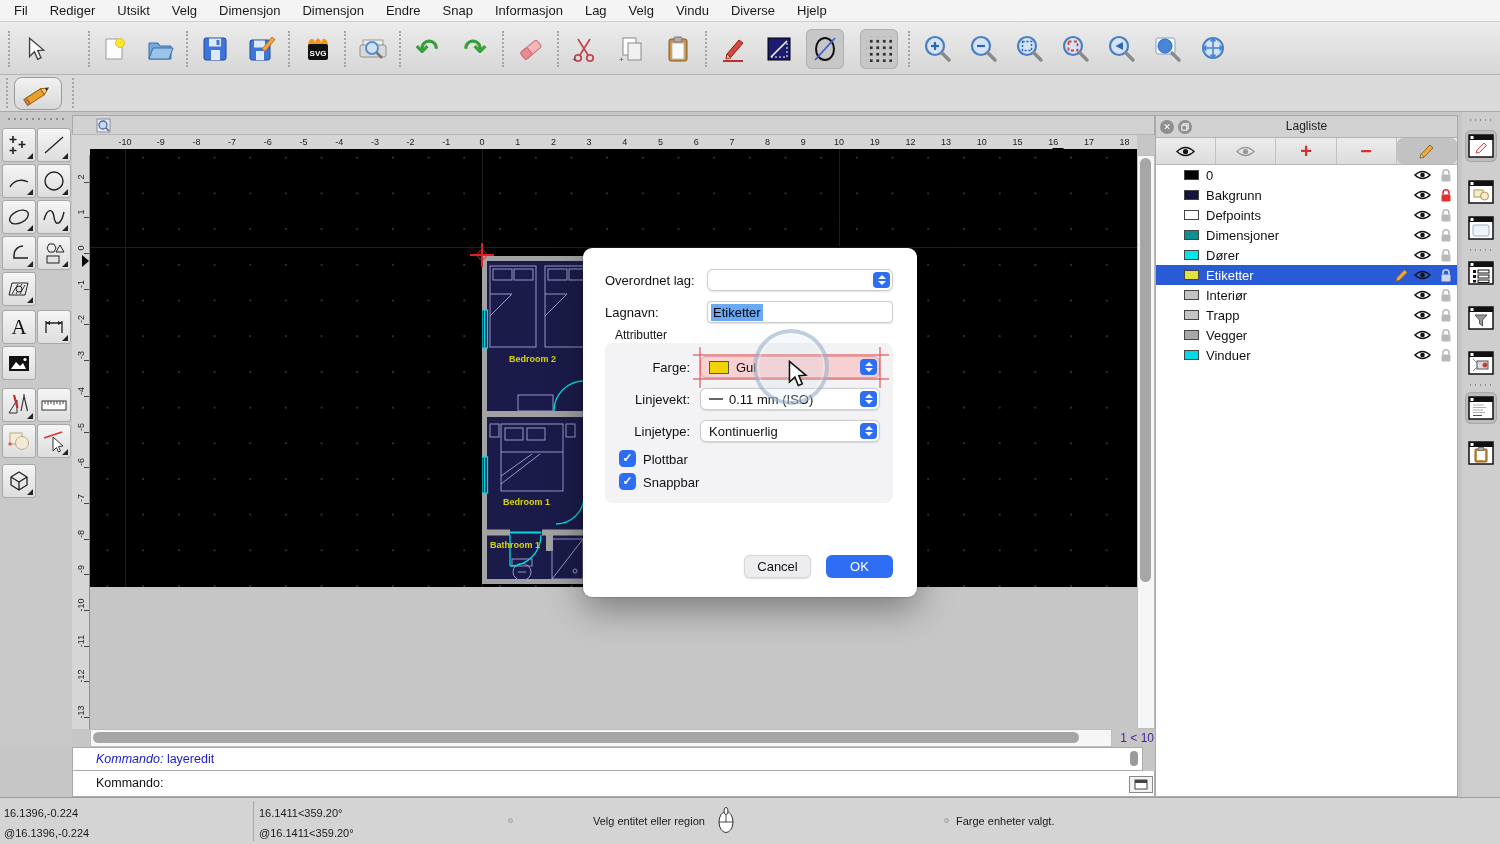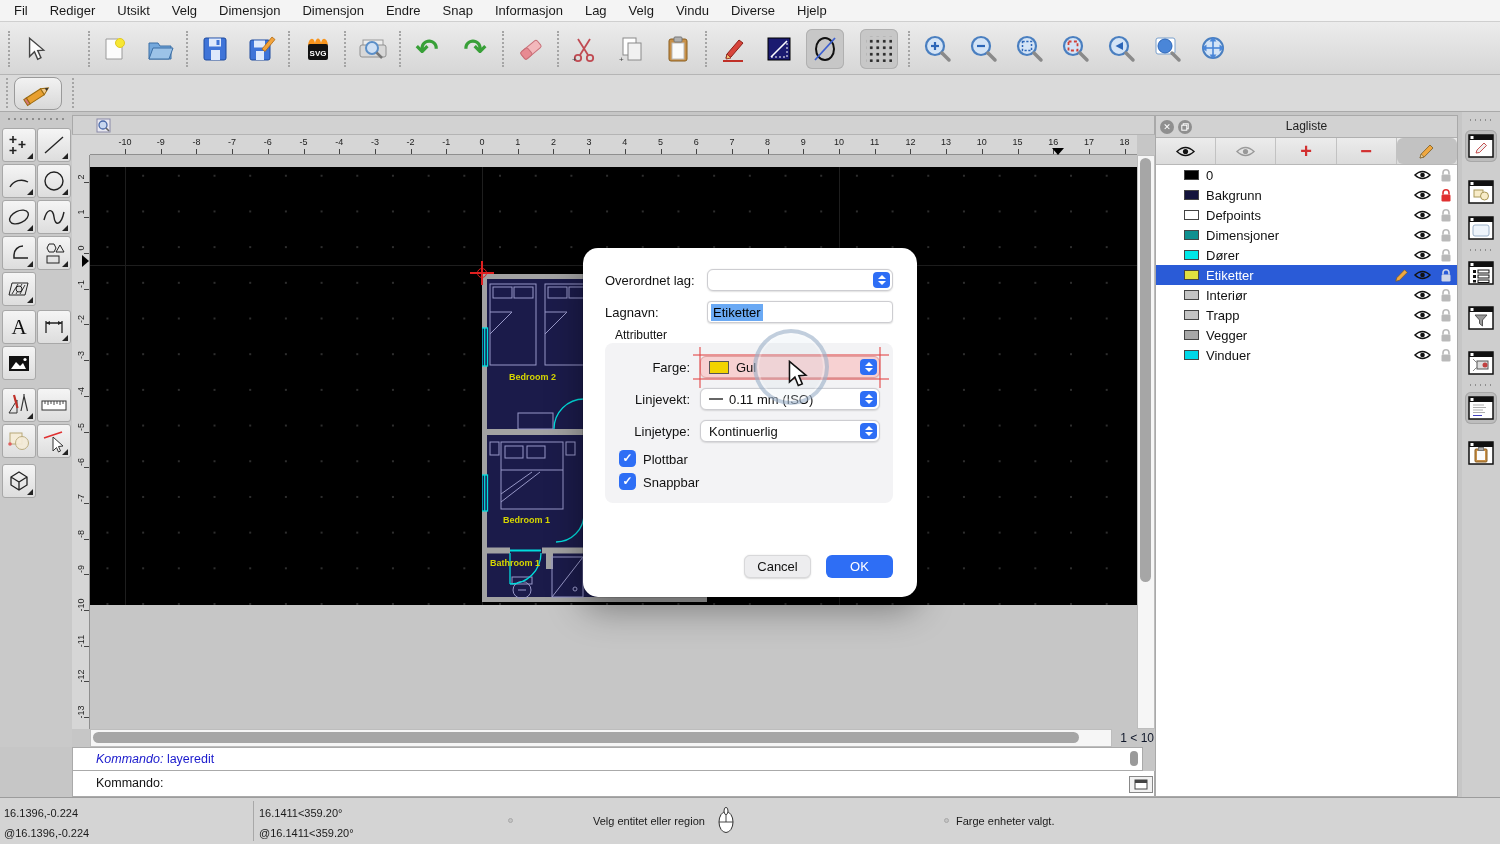--- a/index.html
+++ b/index.html
@@ -35,37 +35,37 @@
   #ruler-top { left:90px; top:135px; width:1047px; height:20px; background:#d6d6d6; border-bottom:1px solid #8f8f8f; overflow:hidden; }
   #ruler-left { left:72px; top:155px; width:18px; height:574px; background:#d6d6d6; border-right:1px solid #8f8f8f; overflow:hidden; }
   #ruler-corner { left:72px; top:135px; width:18px; height:20px; background:#d6d6d6; }
   .rlab { position:absolute; font-size:9px; color:#222; transform:translateX(-50%); top:2px; }
   .rtick { position:absolute; width:1px; height:5px; background:#444; bottom:0; }
   .rlabL { position:absolute; font-size:9px; color:#222; left:-1px; width:20px; text-align:center; transform:rotate(-90deg); }
   .rtickL { position:absolute; height:1px; width:5px; background:#444; right:0; }
   #marker-top { position:absolute; left:1052px; top:148px; border-left:6px solid transparent; border-right:6px solid transparent; border-top:7px solid #000; }
   #marker-left { position:absolute; left:82px; top:255px; border-top:6px solid transparent; border-bottom:6px solid transparent; border-left:7px solid #000; }
 
-  #canvas { left:90px; top:167px; width:1047px; height:438px; background:#000;
+  #canvas { left:90px; top:149px; width:1047px; height:438px; background:#000;
     background-image:
       linear-gradient(to right,#1e1e1e 1px,transparent 1px),
       linear-gradient(to bottom,#1e1e1e 1px,transparent 1px),
       radial-gradient(#2e2e2e 1px, transparent 1.2px);
     background-size:357px 357px, 357px 357px, 35.7px 35.7px;
     background-position:35px 98px, 35px 98px, 35.3px 26.6px;
     overflow:hidden; }
   .room-label { position:absolute; color:#d6d600; font-size:9px; font-weight:bold; white-space:nowrap; }
   .dim-label { position:absolute; color:#00dcdc; font-size:9px; white-space:nowrap; }
   .origin-line { position:absolute; background:#e02020; }
 
   #vscroll { left:1137px; top:155px; width:18px; height:574px; background:#f6f6f6; border:1px solid #bdbdbd; }
   #vscroll .thumb { position:absolute; left:2px; top:2px; width:11px; height:424px; background:#a6a6a6; border-radius:6px; }
   #hscroll { left:90px; top:729px; width:1022px; height:18px; background:#f6f6f6; border:1px solid #bdbdbd; }
   #hscroll .thumb { position:absolute; left:2px; top:2px; width:986px; height:11px; background:#a6a6a6; border-radius:6px; }
-  #pager { left:1112px; top:731px; width:42px; height:16px; font-size:12px; color:#0f172a; text-align:right; }
+  #pager { left:1112px; top:731px; width:42px; height:16px; font-size:12px; color:#4c1d95; text-align:right; }
 
   
   #cmd-history { left:72px; top:747px; width:1071px; height:24px; background:#fff; border:1px solid #aaa; }
   #cmd-history .txt { position:absolute; left:23px; top:4px; font-size:12.5px; color:#1a1acc; }
   #cmd-history .mini { position:absolute; right:4px; top:3px; width:8px; height:15px; background:#9a9a9a; border-radius:4px; }
   #cmd-prompt { left:72px; top:771px; width:1083px; height:26px; background:#fff; border:1px solid #aaa; border-top:none; }
   #cmd-prompt .txt { position:absolute; left:23px; top:5px; font-size:12.5px; color:#111; }
   #cmd-btn { position:absolute; left:1056px; top:5px; width:24px; height:17px; border:1px solid #888; background:#f2f2f2; display:flex; align-items:center; justify-content:center; }
 
   
@@ -91,21 +91,21 @@
   .llock { position:absolute; left:284px; top:3px; }
   .lpencil { position:absolute; left:238px; top:3px; }
 
   
   #dock-strip { left:1462px; top:112px; width:38px; height:685px; background:#cecece; }
   .dock-btn { position:absolute; left:3px; width:32px; height:32px; display:flex; align-items:center; justify-content:center; border-radius:6px; }
   .dock-btn.active { background:#bdbdbd; box-shadow:inset 0 0 0 1px #a8a8a8; }
   .dock-dots { position:absolute; left:6px; width:26px; height:4px; background-image:radial-gradient(#8e8e8e 1px, transparent 1.1px); background-size:5px 4px; }
 
   
-  #dialog { left:583px; top:248px; width:334px; height:349px; background:#fff; border-radius:15px; box-shadow:0 12px 36px rgba(0,0,0,.38), 0 0 0 1px rgba(0,0,0,.12);padding-left:40px; }
+  #dialog { left:583px; top:248px; width:334px; height:349px; background:#fff; border-radius:9px; box-shadow:0 12px 36px rgba(0,0,0,.38), 0 0 0 1px rgba(0,0,0,.12);padding-left:40px; }
   .dlg-label { position:absolute; font-size:13px; color:#111; white-space:nowrap; }
   .dlg-label.r { text-align:right; }
   .groupbox { position:absolute; left:22px; top:95px; width:288px; height:160px; background:#f3f3f5; border-radius:8px; }
   .popup, .textfield, .colorfield { position:absolute; height:22px; background:#fff; border:1px solid #cdcdd1; border-radius:6px; display:flex; align-items:center; box-shadow:0 .5px 1.5px rgba(0,0,0,.12); }
   .textfield { border-radius:4px; }
   .stepper { position:absolute; right:2px; top:2px; width:17px; height:16px; background:#2e6ef5; border-radius:4px; display:flex; flex-direction:column; align-items:center; justify-content:center; gap:2px; }
   .stepper i { display:block; width:0; height:0; }
   .stepper .up { border-left:4px solid transparent; border-right:4px solid transparent; border-bottom:4px solid #fff; }
   .stepper .dn { border-left:4px solid transparent; border-right:4px solid transparent; border-top:4px solid #fff; }
   .cb { position:absolute; width:17px; height:17px; background:#2e6ef5; border-radius:4.5px; color:#fff; font-size:12px; font-weight:bold; text-align:center; line-height:17px; }
@@ -470,21 +470,21 @@
     <span class="rlab" style="left: 606.2px;">6</span>
     <span class="rtick" style="left: 606.2px;"></span>
     <span class="rlab" style="left: 641.9px;">7</span>
     <span class="rtick" style="left: 641.9px;"></span>
     <span class="rlab" style="left: 677.6px;">8</span>
     <span class="rtick" style="left: 677.6px;"></span>
     <span class="rlab" style="left: 713.3px;">9</span>
     <span class="rtick" style="left: 713.3px;"></span>
     <span class="rlab" style="left: 749px;">10</span>
     <span class="rtick" style="left: 749px;"></span>
-    <span class="rlab" style="left: 784.7px;">11</span>
+    <span class="rlab" style="left: 784.7px;">19</span>
     <span class="rtick" style="left: 784.7px;"></span>
     <span class="rlab" style="left: 820.4px;">12</span>
     <span class="rtick" style="left: 820.4px;"></span>
     <span class="rlab" style="left: 856.1px;">13</span>
     <span class="rtick" style="left: 856.1px;"></span>
     <span class="rlab" style="left: 891.8px;">10</span>
     <span class="rtick" style="left: 891.8px;"></span>
     <span class="rlab" style="left: 927.5px;">15</span>
     <span class="rtick" style="left: 927.5px;"></span>
     <span class="rlab" style="left: 963.2px;">16</span>

